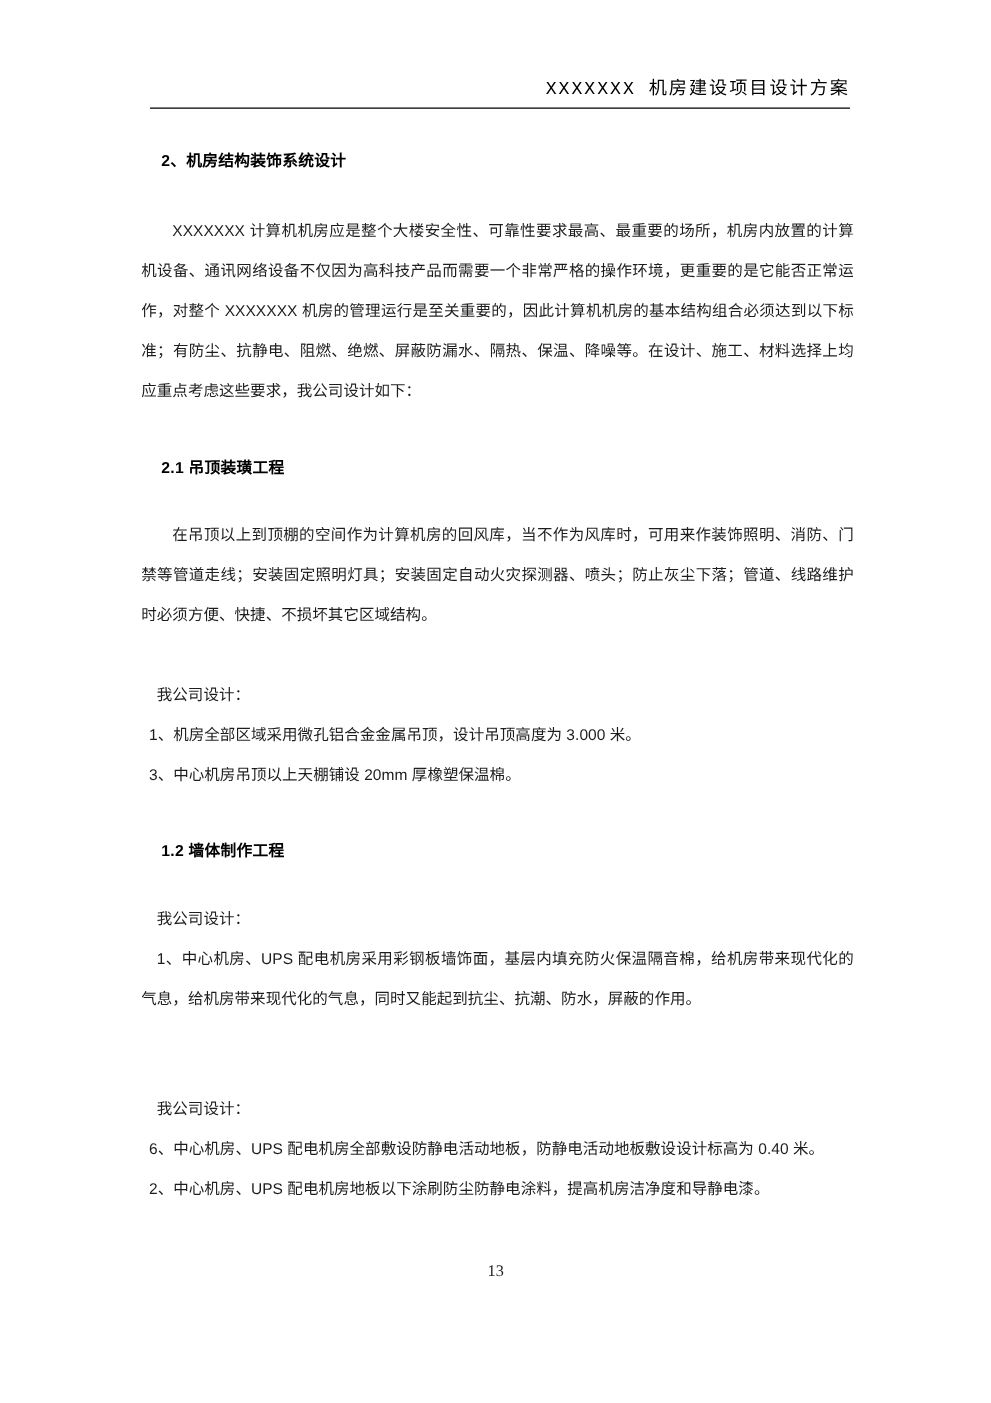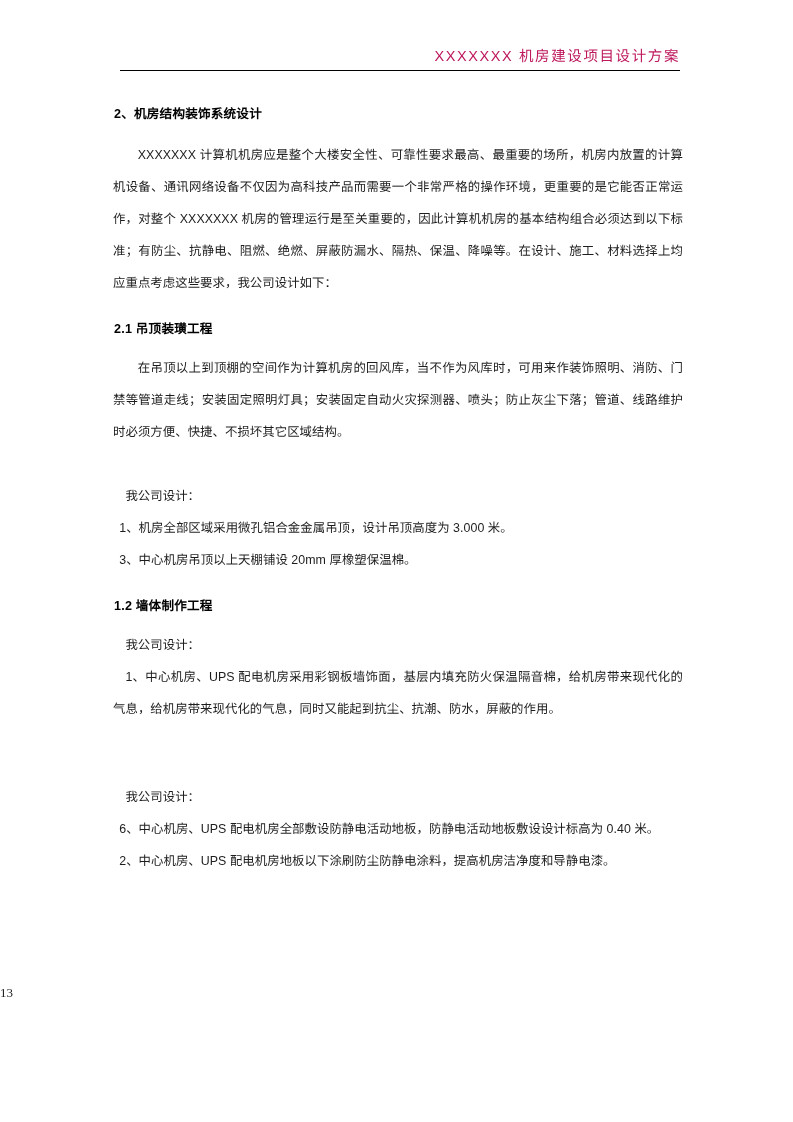--- a/index.html
+++ b/index.html
@@ -29,43 +29,44 @@
     position: absolute;
     left: 120px;
     top: 46px;
     width: 560px;
     box-sizing: border-box;
   }
   .header-text {
     text-align: right;
     font-size: 14.5px;
     letter-spacing: 1.6px;
-    color: #be185d;
+    color: #000000;
     line-height: 1.45;
     white-space: nowrap;
-    font-family: Liberation Sans, sans-serif;
+    font-family: Liberation Mono, monospace;
+    margin-top: 16px;
   }
   .header-rule {
     margin-top: 3px;
     border-bottom: 1.6px solid #000000;
     width: 100%;
     height: 0;
   }
 
   
   .content {
     position: absolute;
     left: 113px;
     top: 104px;
     width: 570px;
   }
 
   h2.section-title,
   h3.subsection-title {
-    margin: 1px;
+    margin: 16px;
     font-weight: bold;
     color: #000000;
     font-size: 12.6px;
     letter-spacing: 0.2px;
     line-height: 1.5;
   }
   h2.section-title {
     padding-bottom: 2px;
   }
 
@@ -87,22 +88,23 @@
   
   .gap-sm  { height: 12px; }
   .gap-md  { height: 20px; }
   .gap-xl  { height: 44px; }
   .gap-blank { height: 32px; }
 
   
   .page-footer {
     position: absolute;
     left: 0;
-    top: 983px;
+    top: 1008px;
     width: 793px;
+    text-align: center;
   }
   .page-number {
     font-size: 13px;
     color: #222222;
     font-family: "Liberation Serif", "DejaVu Serif", serif;
   }
 </style>
 </head>
 <body>
 

